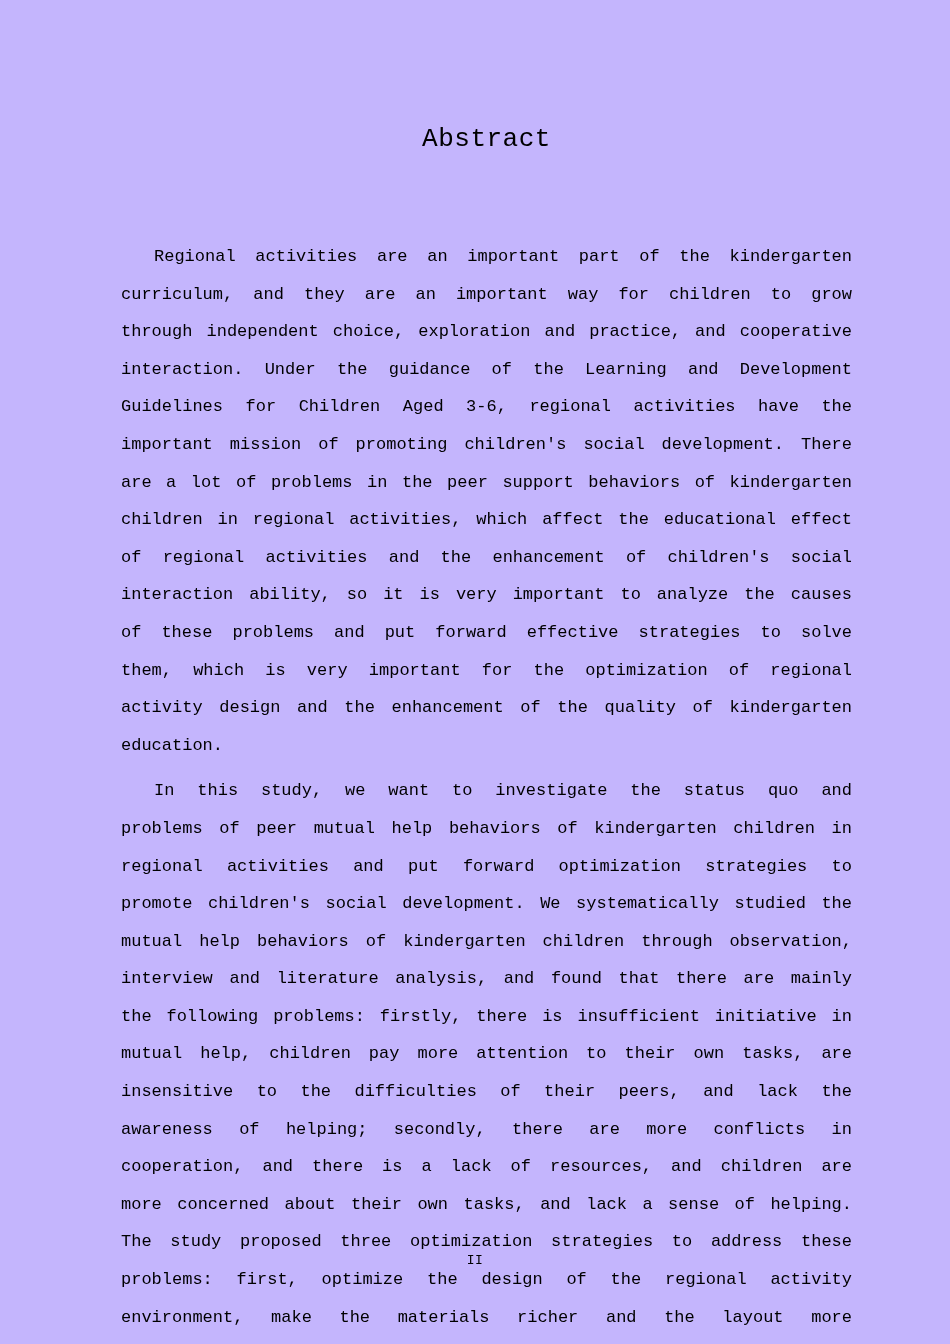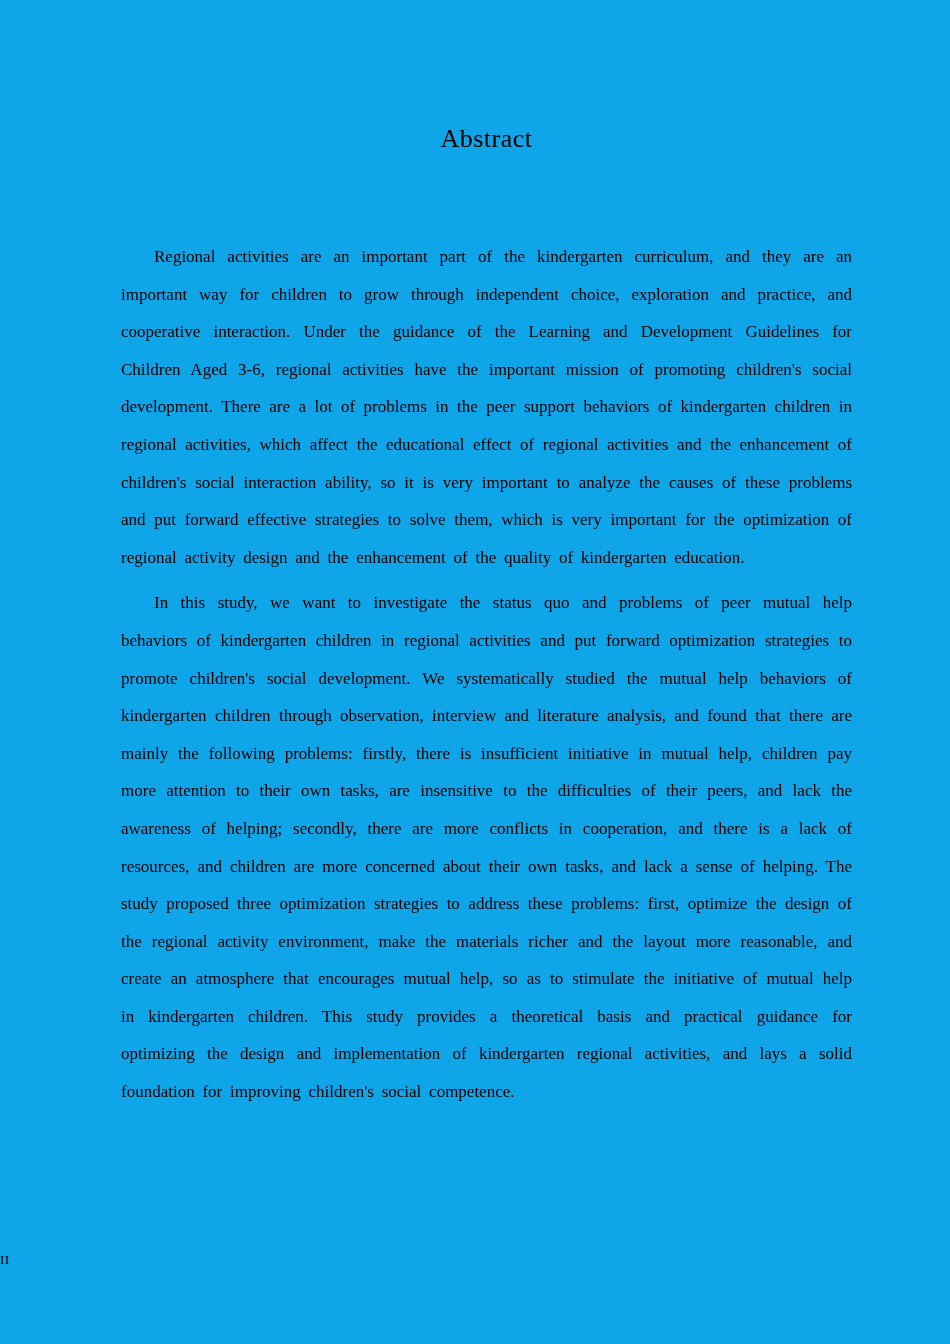--- a/index.html
+++ b/index.html
@@ -5,23 +5,23 @@
   html, body {
     margin: 0;
     padding: 0;
     background: #ffffff;
   }
   .page {
     position: relative;
     width: 950px;
     height: 1344px;
     margin: 0 auto;
-    background: #0ea5e9;
+    background: #c4b5fd;
     color: #000000;
-    font-family: Liberation Serif, serif;
+    font-family: Liberation Mono, monospace;
     box-sizing: border-box;
     padding: 122px 90px 0 113px;
     overflow: hidden;
   }
   .title {
     margin: 0;
     text-align: center;
     font-size: 26px;
     font-weight: normal;
     line-height: 34px;
@@ -38,21 +38,21 @@
     margin: 8px;
     padding: 0;
     text-indent: 33px;
     word-spacing: 3.5px;
   }
   .page-number {
     position: absolute;
     left: 0;
     right: 0;
     bottom: 76px;
-    text-align: left;
+    text-align: center;
     font-size: 13px;
     letter-spacing: 0.5px;
   }
 </style>
 </head>
 <body>
 
 <div class="page">
   <h1 class="title">Abstract</h1>
 

